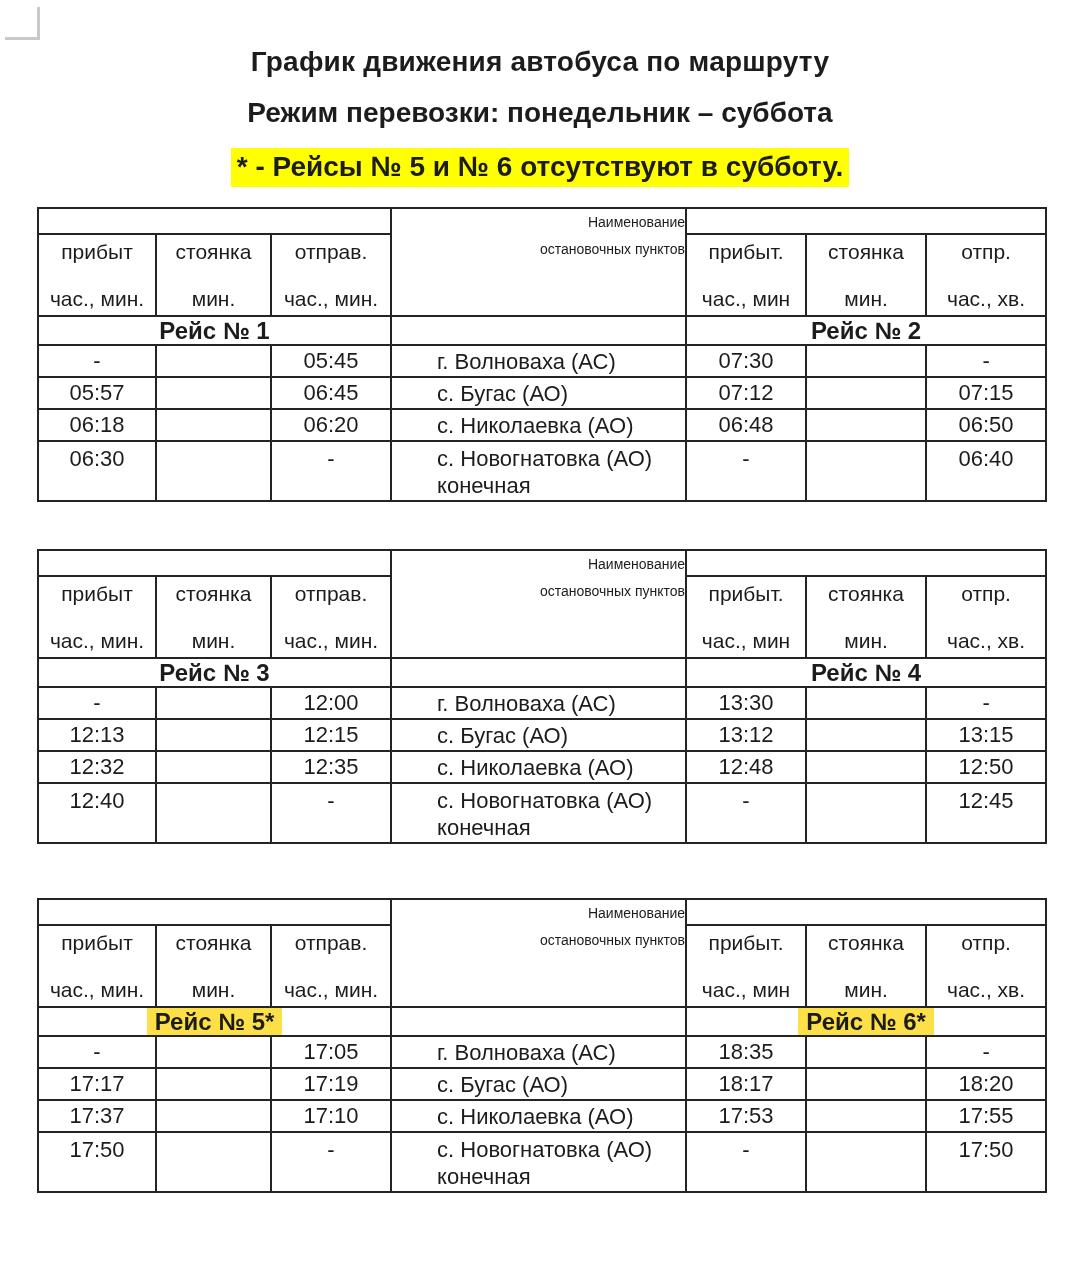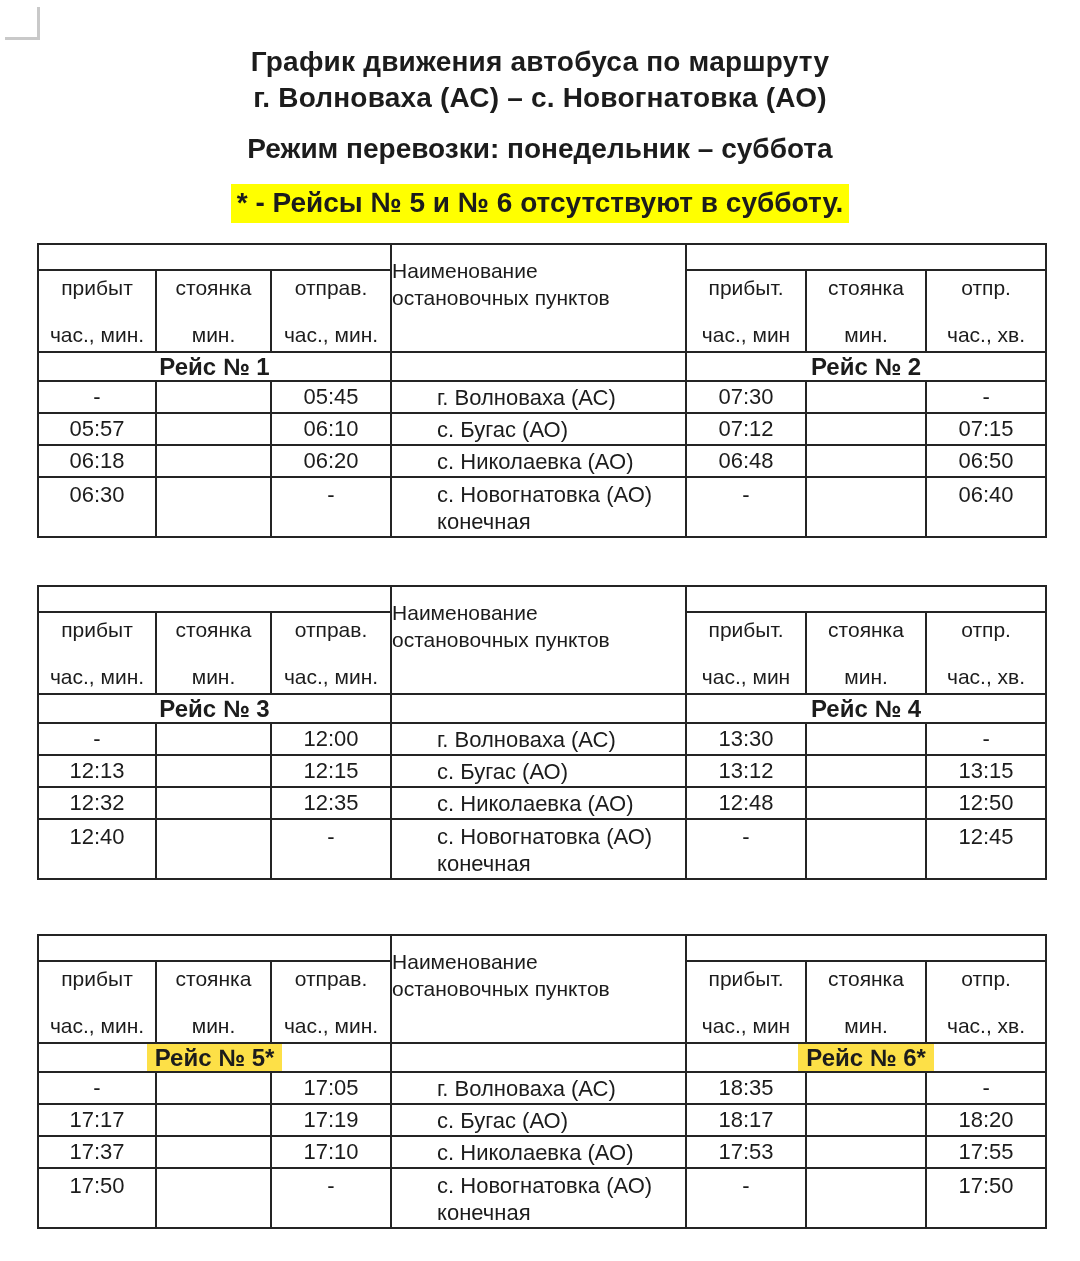--- a/index.html
+++ b/index.html
@@ -57,25 +57,25 @@
 
   .sched td {
     border: 2px solid #242424;
     overflow: hidden;
     padding: 0;
   }
 
   tr.hdr-top td { height: 24px; }
 
   td.station-head {
-    text-align: left;
+    text-align: right;
     vertical-align: top;
-    font-size: 21px;
+    font-size: 14px;
     line-height: 27px;
-    padding-top: 12px;
+    padding-top: 0;
   }
 
   td.col-head { vertical-align: top; height: 74px; }
   .col-head-inner {
     display: flex; flex-direction: column;
     justify-content: space-between; align-items: center;
     height: 80px; box-sizing: border-box;
     font-size: 21px;
     padding: 5px 0 4px 0;
   }
@@ -93,21 +93,20 @@
   tr.last-row td.station { padding-top: 3px; }
 </style>
 </head>
 <body>
 
 <div class="corner-mark-v"></div>
 <div class="corner-mark-h"></div>
 
 <div class="doc-head">
   <div class="title-line">График движения автобуса по маршруту</div>
-  <div class="title-line">г. Волноваха (АС) – с. Новогнатовка (АО)</div>
   <div class="subtitle">Режим перевозки: понедельник – суббота</div>
   <div class="note-line">
     <span class="note-text">* - Рейсы № 5 и № 6 отсутствуют в субботу.</span>
   </div>
 </div>
 
 <table class="sched t1">
   <colgroup>
     <col style="width:118px">
       <col style="width:115px">
@@ -174,21 +173,21 @@
     <td class="time"></td>
     <td class="time">05:45</td>
     <td class="station">г. Волноваха (АС)</td>
     <td class="time">07:30</td>
     <td class="time"></td>
     <td class="time">-</td>
   </tr>
   <tr class="data-row">
     <td class="time">05:57</td>
     <td class="time"></td>
-    <td class="time">06:10</td>
+    <td class="time">06:45</td>
     <td class="station">с. Бугас (АО)</td>
     <td class="time">07:12</td>
     <td class="time"></td>
     <td class="time">07:15</td>
   </tr>
   <tr class="data-row">
     <td class="time">06:18</td>
     <td class="time"></td>
     <td class="time">06:20</td>
     <td class="station">с. Николаевка (АО)</td>

